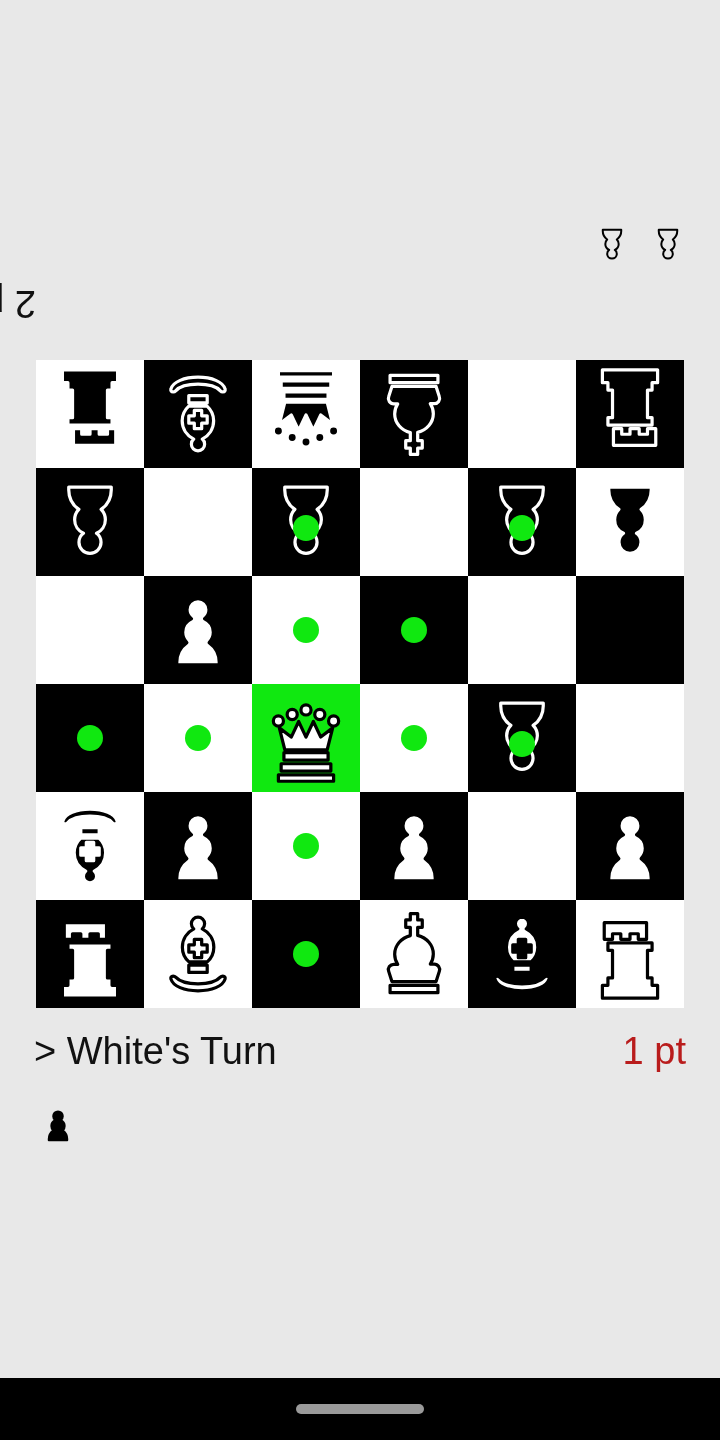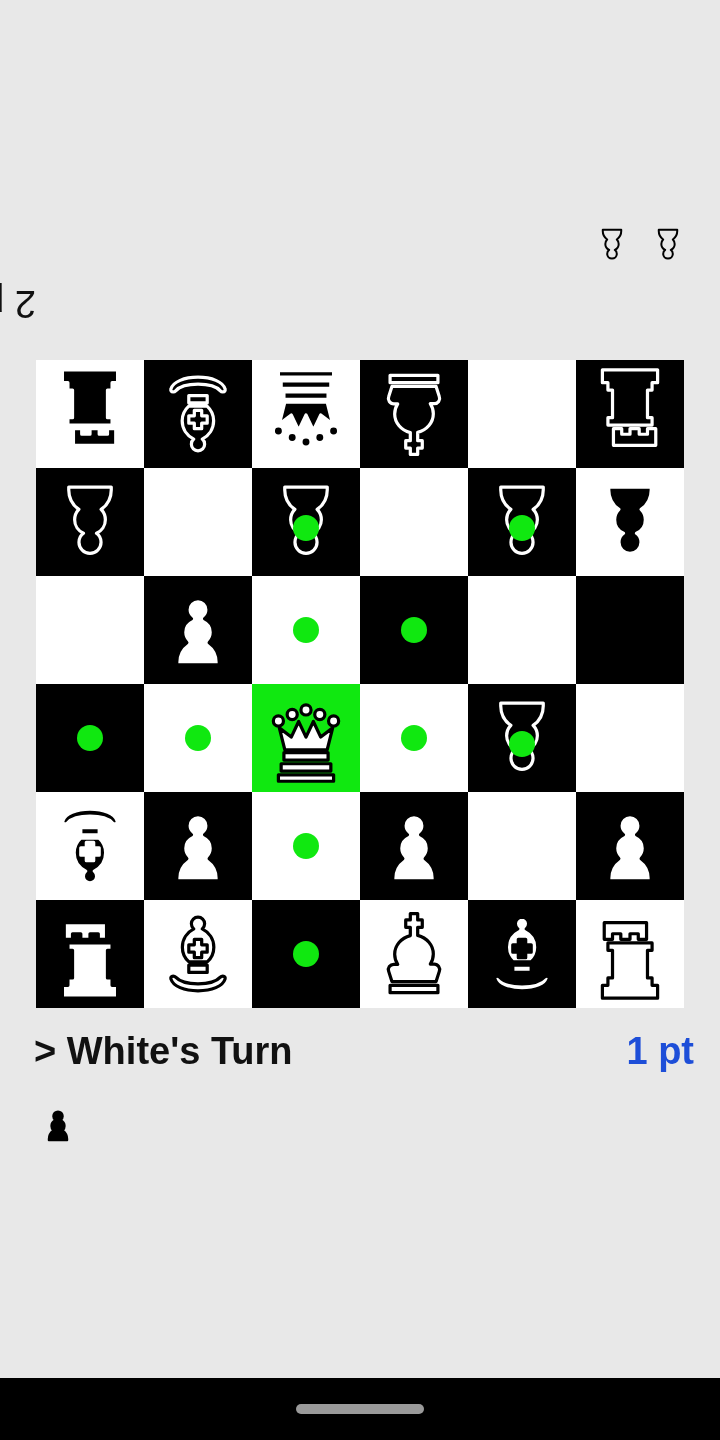--- a/index.html
+++ b/index.html
@@ -70,31 +70,31 @@
     z-index:3;
     left:50%; top:50%;
     transform:translate(-50%,-50%);
   }
   .dot.on-piece { top:56%; }
 
   
   #status-row {
     position:absolute;
     left:0; top:1030px;
-    width:720px; height:60px;font-weight:bold;
+    width:720px; height:60px;
   }
   #turn-label {
     position:absolute;
     left:34px; top:0;
     font-size:38px; color:#111; white-space:nowrap;
   }
   #player-score {
     position:absolute;
-    right:26px; top:0;
-    font-size:38px; color:#1d4ed8; white-space:nowrap;
+    right:34px; top:0;
+    font-size:38px; color:#b91c1c; white-space:nowrap;
   }
 
   
   #player-captured-icons {
     position:absolute;
     left:38px; top:1098px;
     display:flex; gap:16px;
   }
 
   

